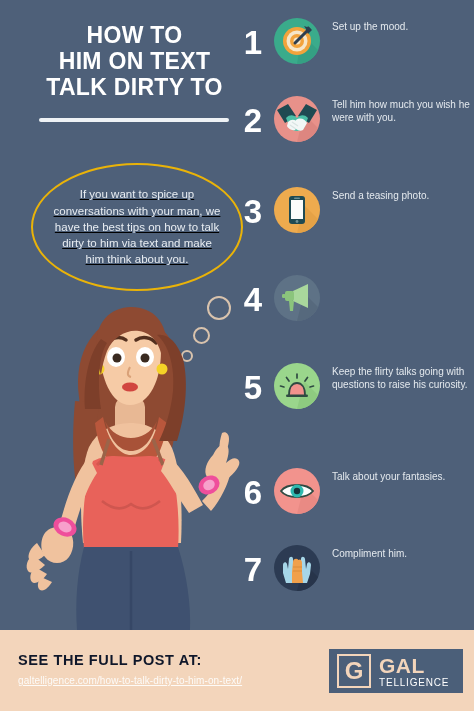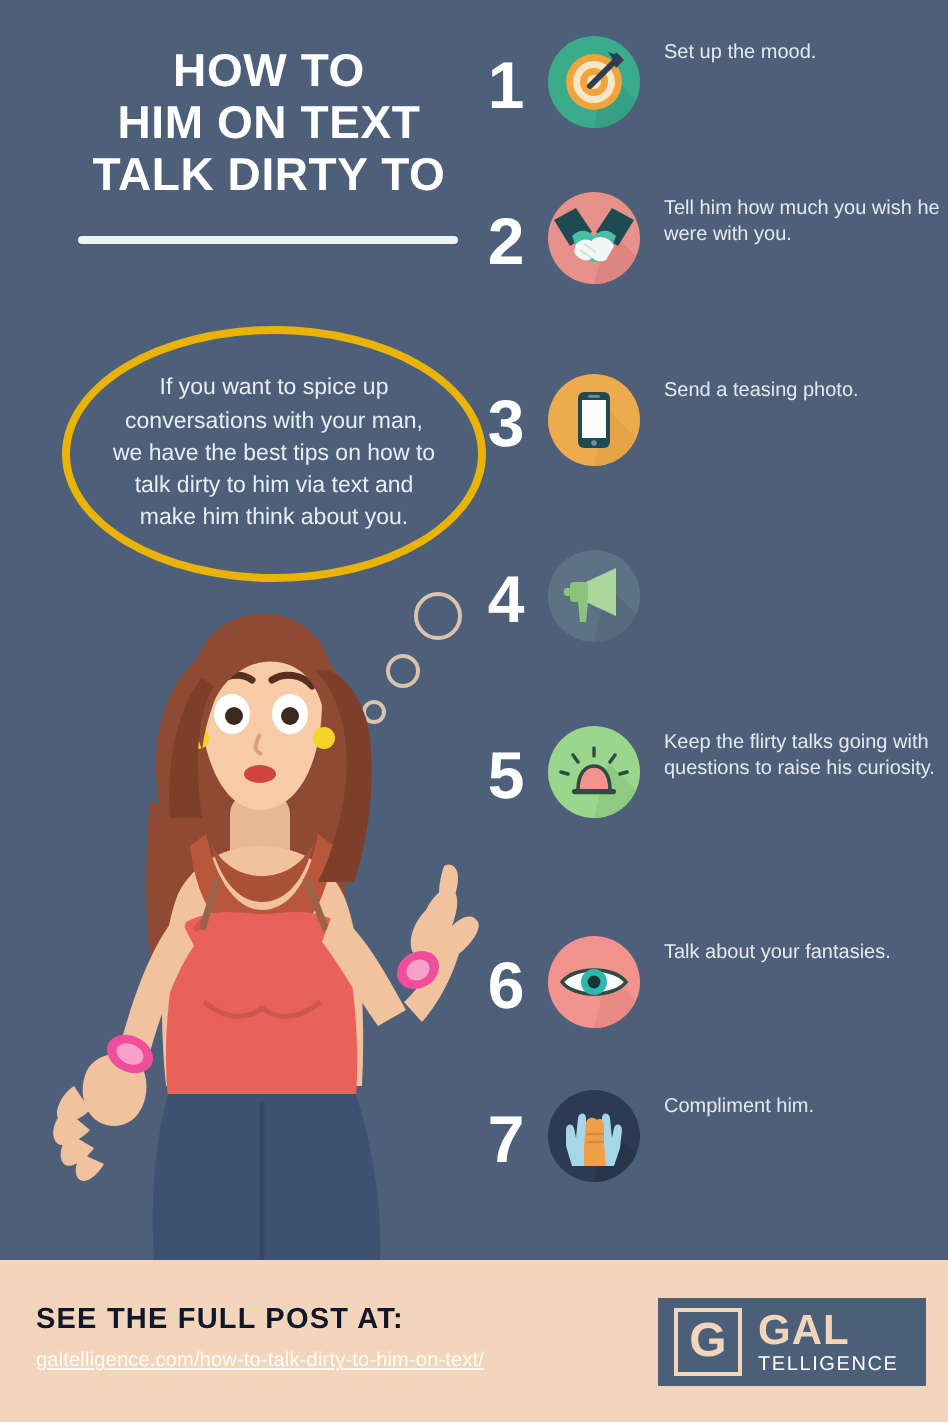--- a/index.html
+++ b/index.html
@@ -24,23 +24,24 @@
   .title-line { display:block; }
 
   .title-rule {
     position:absolute; top:118px; left:22px; width:190px; height:4px;
     background:#eef2f5; border-radius:2px;
   }
 
   
   .bubble {
     position:absolute; left:14px; top:163px; width:212px; height:128px;
-    border:4px solid #eab308; border-radius:50%/50%;
+    border:2px solid #eab308; border-radius:50%/50%;
     display:flex; align-items:center; justify-content:center;
     padding:6px 20px;
+    text-decoration:underline;
   }
   .bubble-text {
     color:#e8edf2; font-size:11.5px; line-height:1.42; text-align:center;
   }
   .dot { position:absolute; border:2px solid #d9c3ad; border-radius:50%; }
   .dot-1 { left:190px; top:296px; width:24px; height:24px; }
   .dot-2 { left:176px; top:327px; width:17px; height:17px; }
   .dot-3 { left:164px; top:350px; width:12px; height:12px; }
 
   

